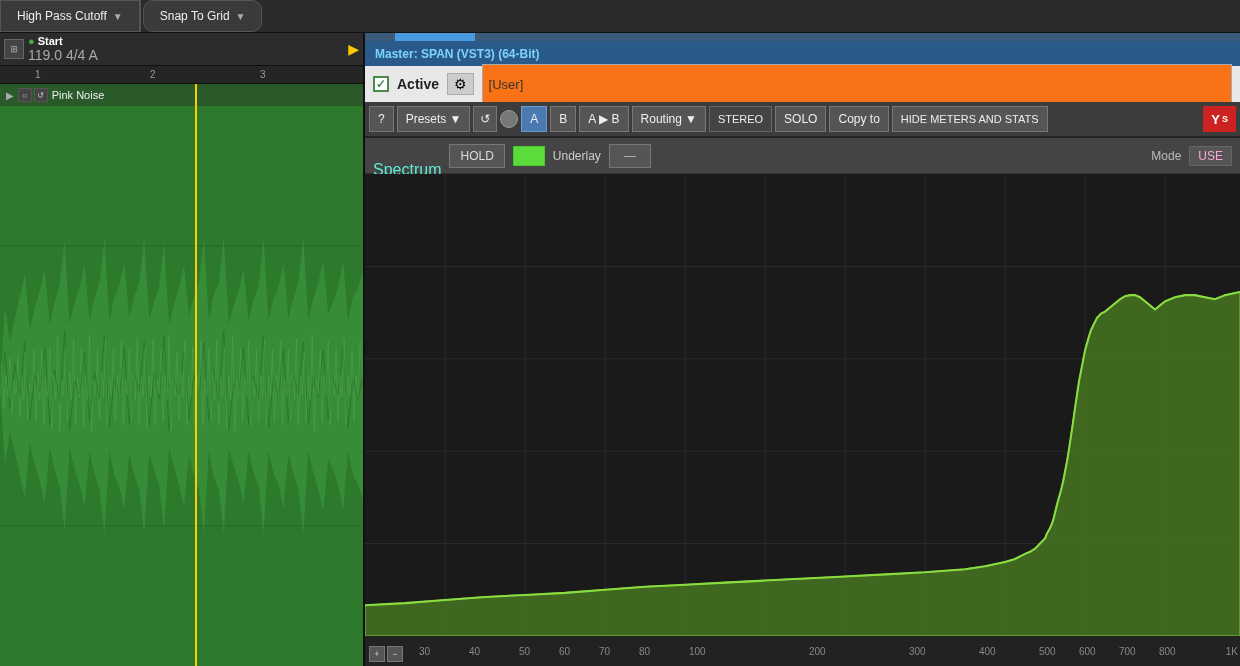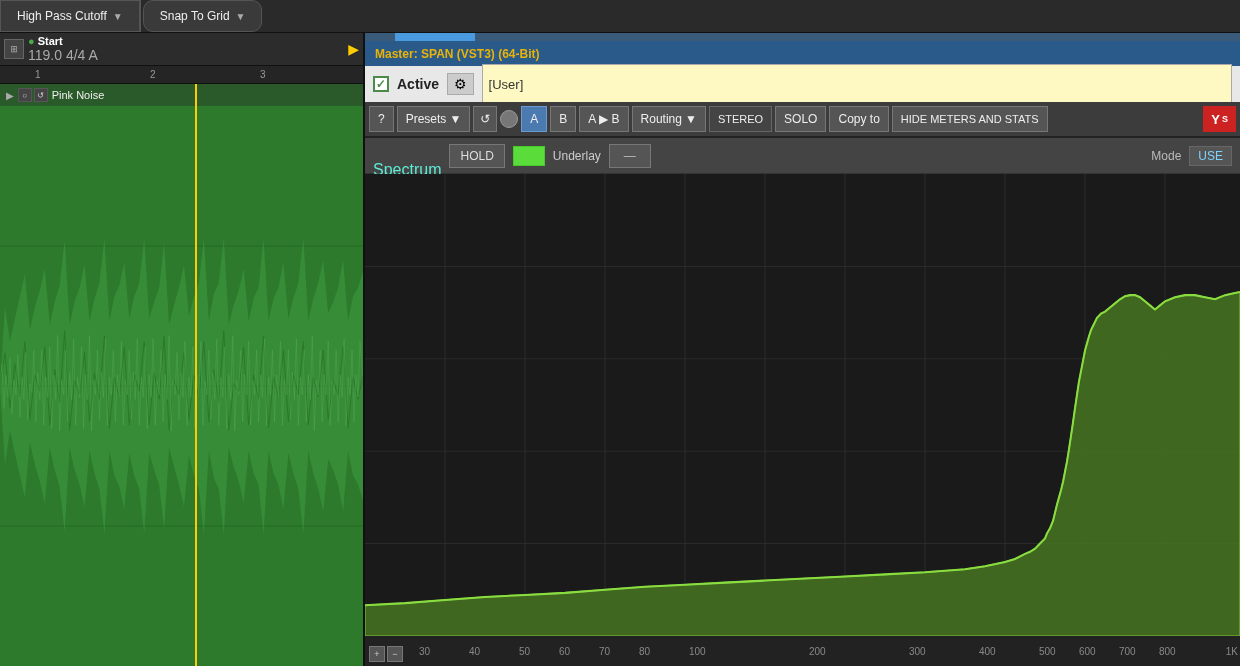--- a/index.html
+++ b/index.html
@@ -154,21 +154,21 @@
 
     
     .vst-title-bar {
       height: 25px;
       background: #2a5a8a;
       display: flex;
       align-items: center;
       padding: 0 10px;
     }
     .vst-title-bar span {
-      color: #eab308;
+      color: #7dd3fc;
       font-size: 12px;
       font-weight: bold;
     }
 
     
     .active-row {
       height: 36px;
       background: #e8e8e8;
       display: flex;
       align-items: center;
@@ -198,21 +198,21 @@
     .gear-btn {
       background: #ccc;
       border: 1px solid #aaa;
       padding: 2px 6px;
       cursor: pointer;
       font-size: 14px;
     }
     .user-preset-field {
       flex: 1;
       height: 40px;
-      background: #fef9c3;
+      background: #f97316;
       border: 1px solid #aaa;
       padding: 0 6px;
       font-size: 13px;
       color: #333;
     }
 
     
     .toolbar-row {
       height: 36px;
       background: #3c3c3c;
@@ -322,21 +322,21 @@
       height: 24px;
       cursor: pointer;
       font-size: 12px;
     }
     .mode-label {
       margin-left: auto;
       color: #bbb;
       font-size: 12px;
     }
     .mode-value {
-      color: #7dd3fc;
+      color: #f9a8d4;
       font-size: 12px;
       border: 1px solid #666;
       padding: 2px 8px;
       background: #555;
     }
 
     
     .spectrum-display {
       flex: 1;
       background: #1a1a1a;

